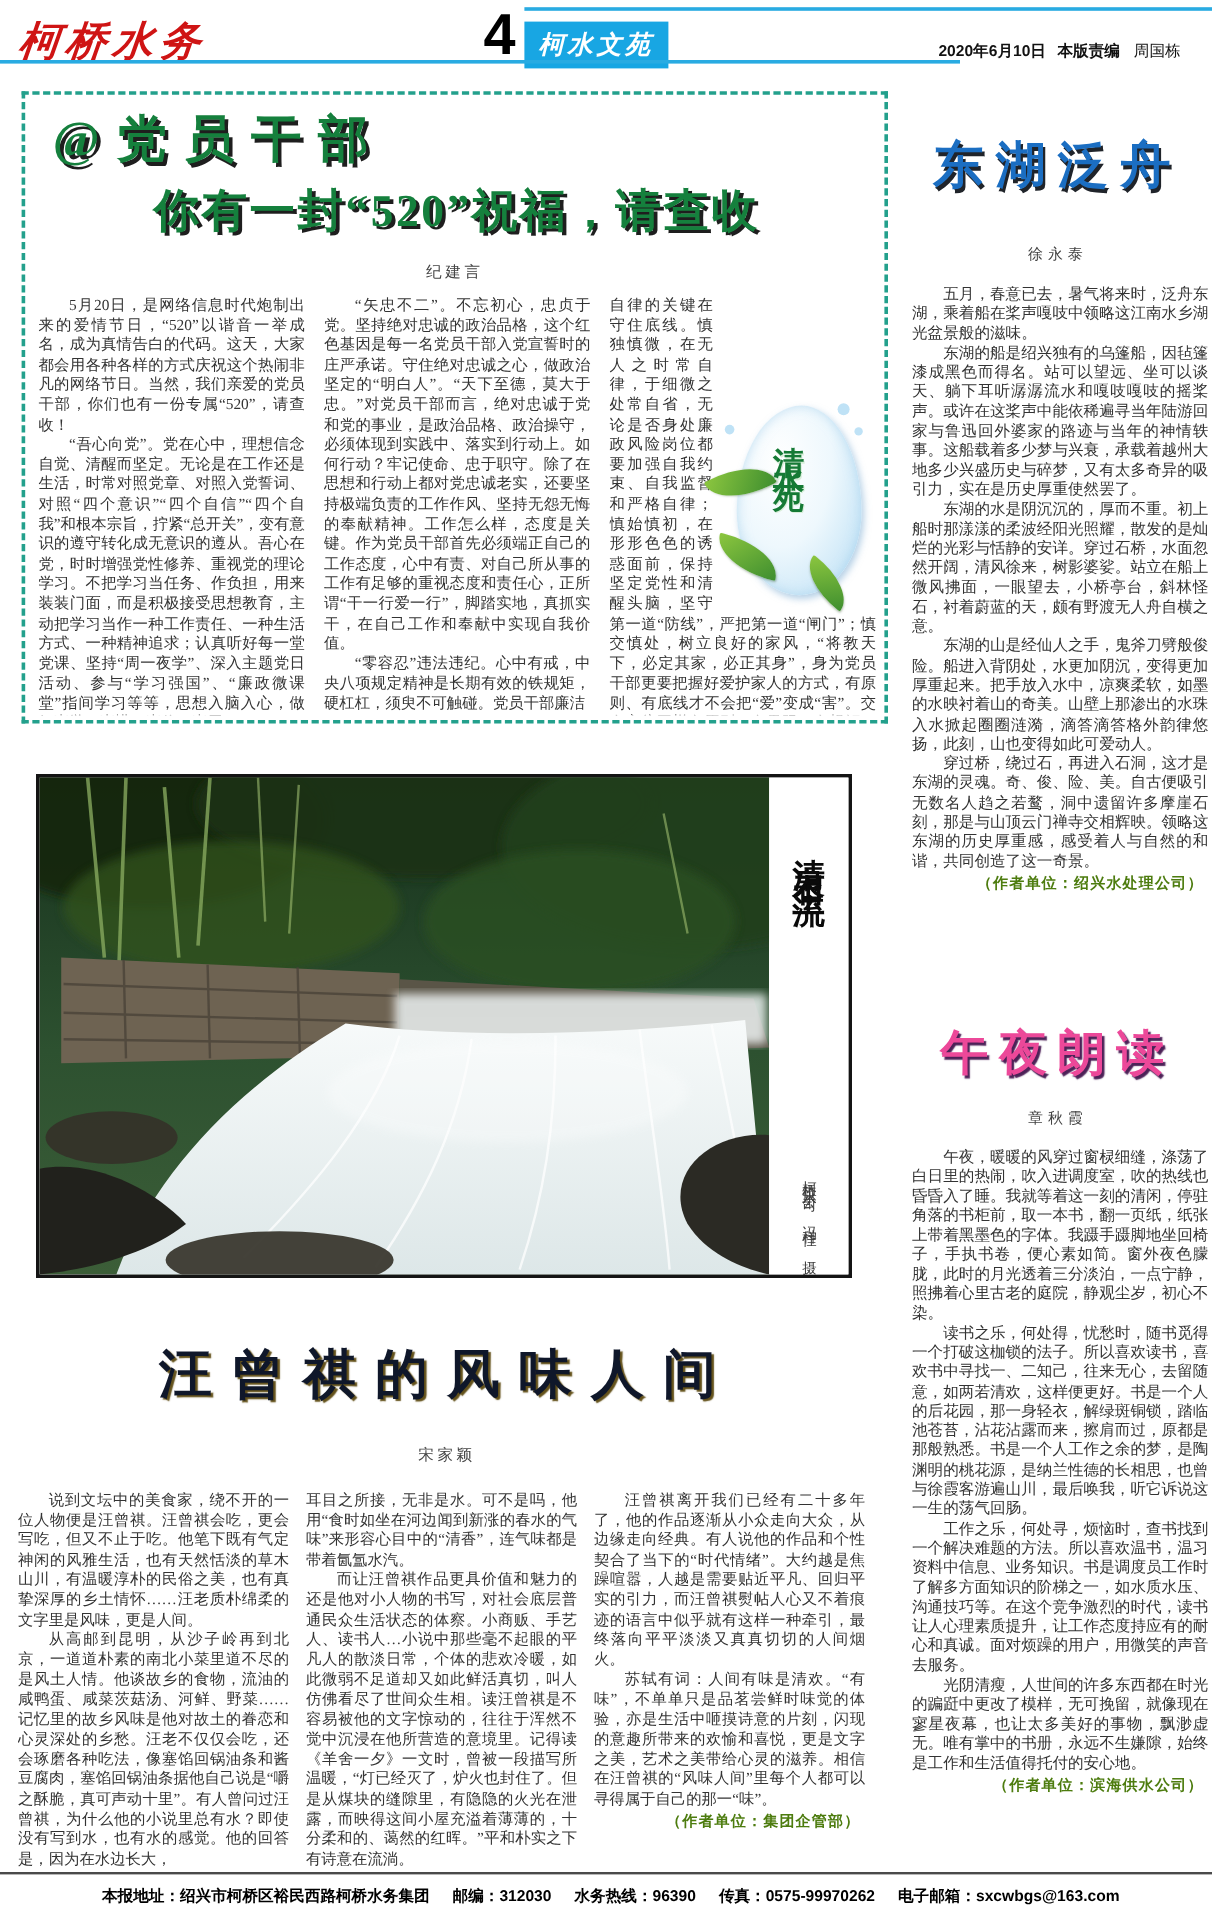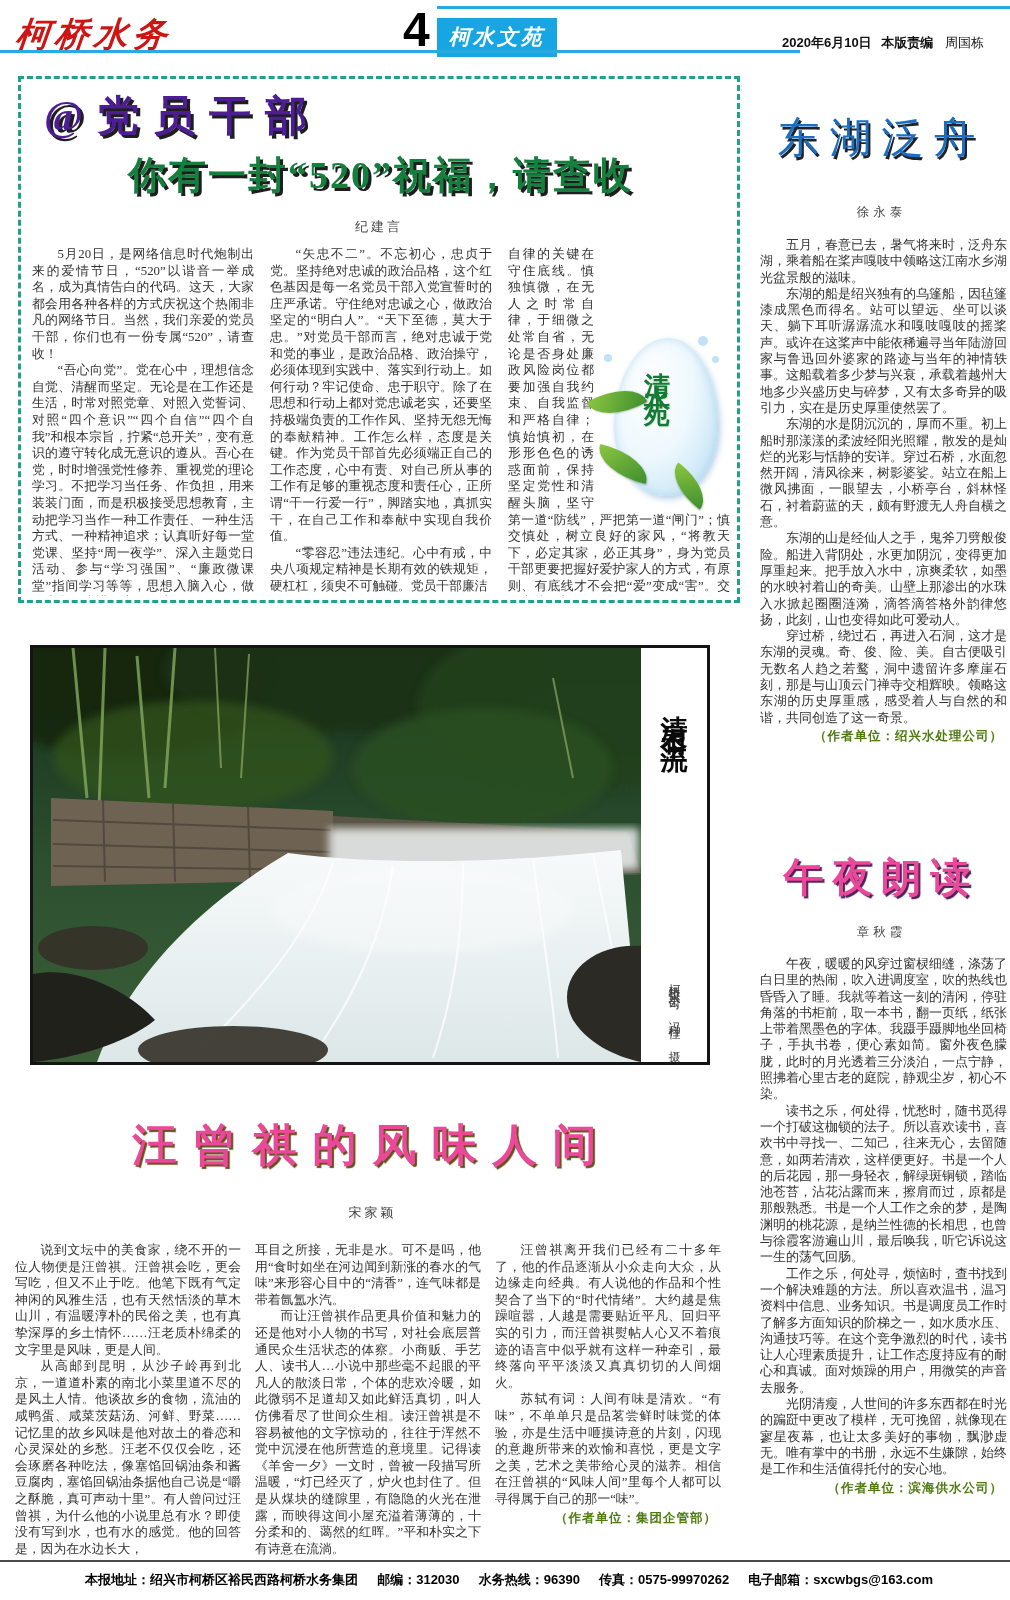--- a/index.html
+++ b/index.html
@@ -34,21 +34,21 @@
   }
   .dateline b { font-weight:bold; }
   .dateline .ed { font-weight:normal; margin-left:8px; }
 
   
   .a520-box {
     left:18px; top:76px; width:722px; height:527px;
     border:3px dashed #23a08c;
   }
   .a520-t1 {
-    left:44px; top:88px; font-size:42px; font-weight:bold; color:#4c1d95;
+    left:44px; top:88px; font-size:42px; font-weight:bold; color:#15803d;
     letter-spacing:14px; text-shadow:3px 3px 0 #1e1e1e;
   }
   .a520-t2 {
     left:128px; top:150px; font-size:38px; font-weight:bold; color:#15803d;
     letter-spacing:2px; text-shadow:3px 3px 0 #1e1e1e;
   }
   .a520-author { left:18px; top:218px; width:722px; text-align:center;
     font-size:13px; color:#444; letter-spacing:3px; }
 
   .news-col {
@@ -99,34 +99,34 @@
     writing-mode:vertical-rl; font-size:27px; font-weight:bold; color:#0a0a0a;
     letter-spacing:7px; font-family:"Liberation Sans","DejaVu Sans",sans-serif;
   }
   .photo-credit { writing-mode:vertical-rl; font-size:12px; color:#3c3c3c; letter-spacing:3px; }
   .photo-credit span { display:inline-block; }
   .photo-credit .gap { margin-top:14px; }
 
   
   .wang-title {
     left:15px; top:1116px; width:715px; text-align:center;
-    font-size:44px; font-weight:bold; color:#ec4899; letter-spacing:16px;
+    font-size:44px; font-weight:bold; color:#0f172a; letter-spacing:16px;
     text-shadow:2px 2px 1px #63511a;
   }
   .wang-author { left:15px; top:1204px; width:715px; text-align:center;
     font-size:13px; color:#444; letter-spacing:3px; }
   .cwang { top:1242px; height:336px; width:226px; }
   .cwang-1 { left:15px; }  .cwang-2 { left:255px; }  .cwang-3 { left:495px; }
   .attr { text-align:right; font-weight:bold; font-size:12.5px; color:#4d7c0f;
     letter-spacing:1px; padding-right:4px; margin-top:2px; }
 
   
   .dh-title {
     left:758px; top:110px; width:247px; text-align:center;
-    font-size:42px; font-weight:normal; color:#1b6ec2; letter-spacing:10px;
+    font-size:42px; font-weight:bold; color:#1b6ec2; letter-spacing:10px;
     text-shadow:2px 3px 0 #20242a;
   }
   .dh-author { left:758px; top:204px; width:247px; text-align:center;
     font-size:12.5px; color:#444; letter-spacing:4px; }
   .dh-body { left:760px; top:237px; width:247px; height:514px; }
   .rcol {
     position:absolute; text-align:justify; overflow:hidden;
     font-size:13px; line-height:16.3px; color:#333;
   }
   .rcol p.ind { text-indent:2em; }

